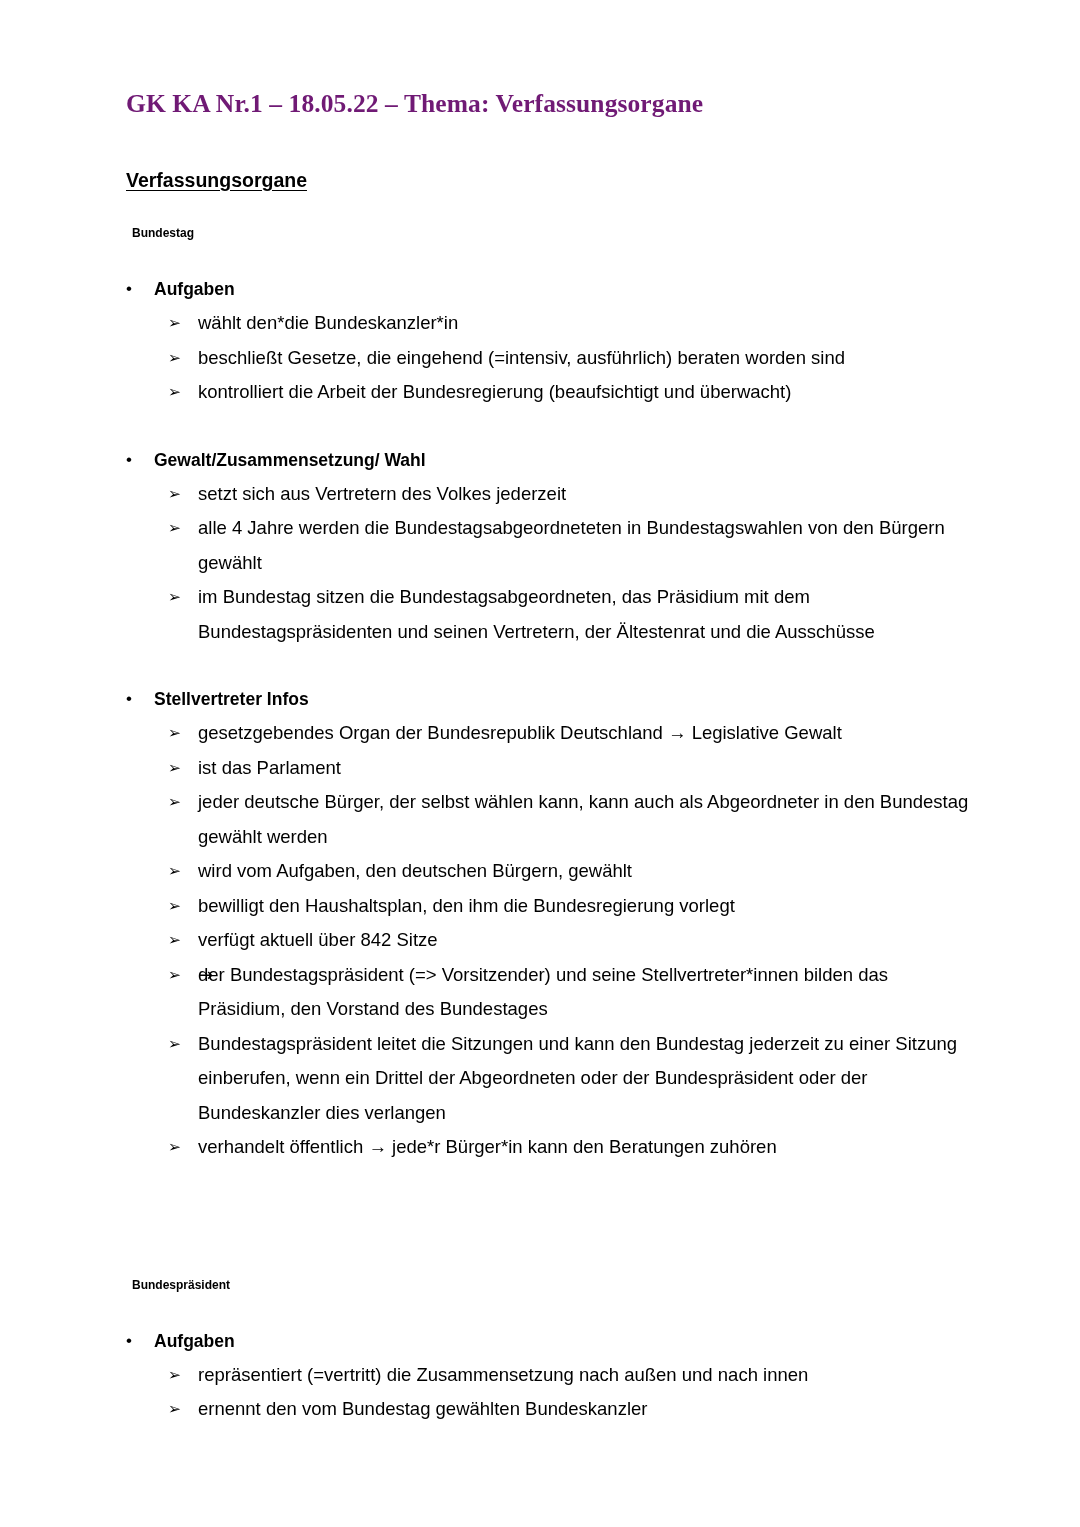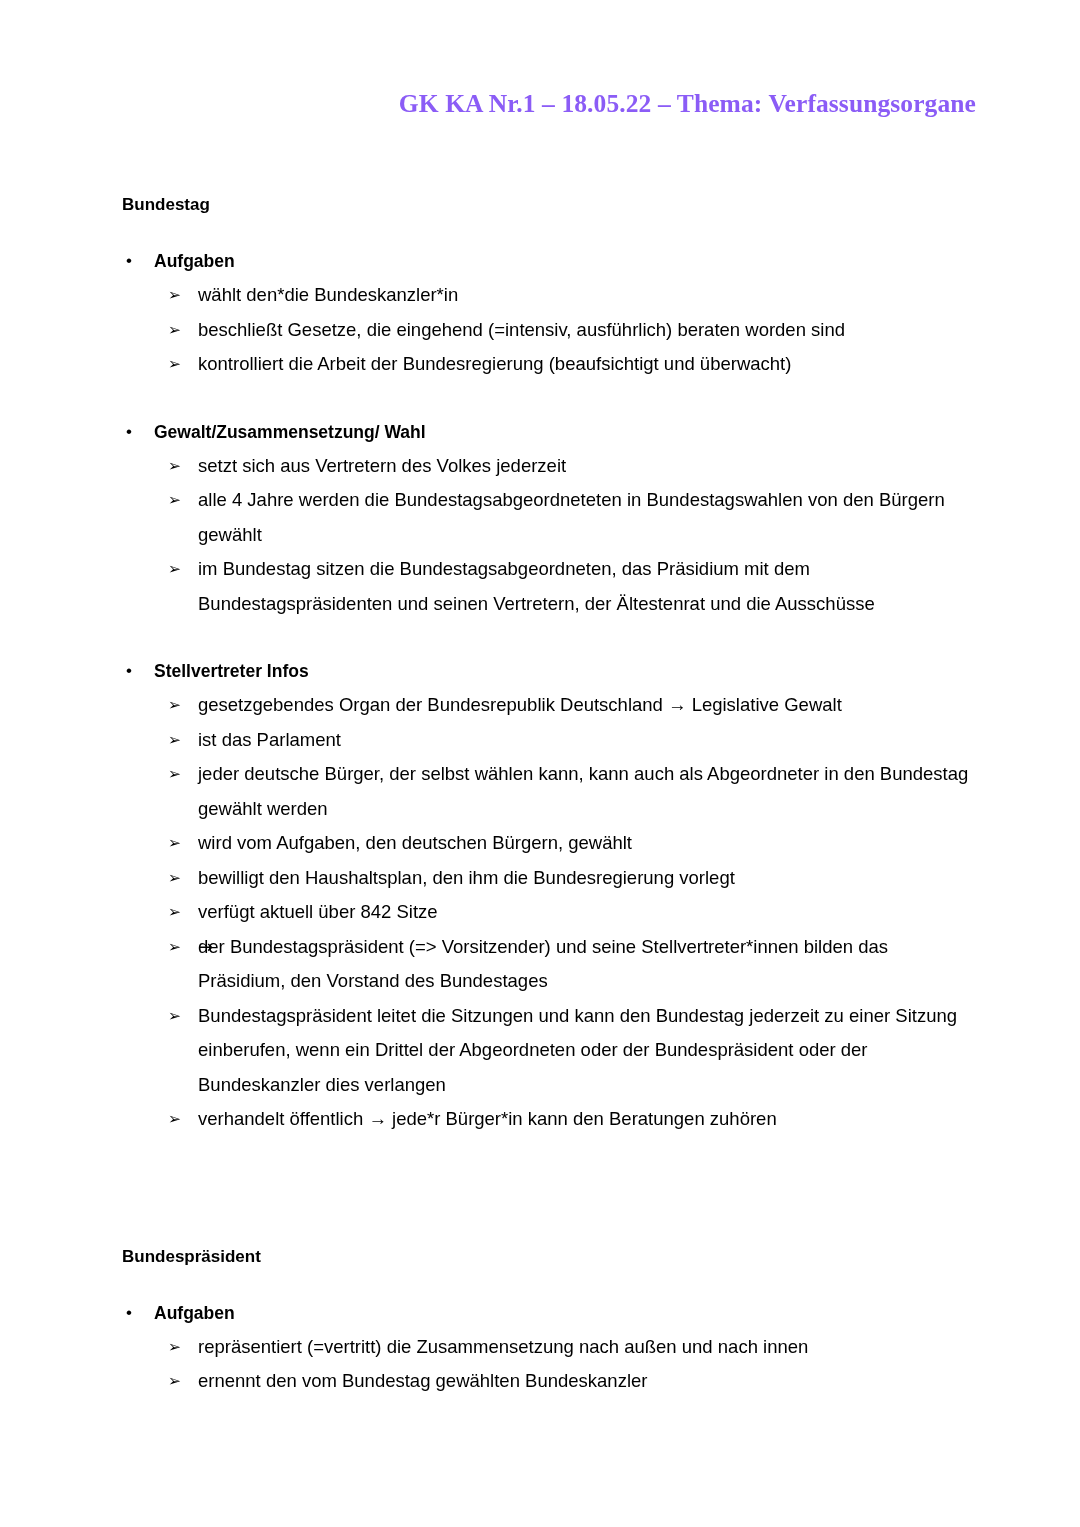--- a/index.html
+++ b/index.html
@@ -31,43 +31,42 @@
     top: 88px;
     width: 880px;
   }
 
   
   .doc-title {
     font-family: "Liberation Serif", serif;
     font-weight: bold;
     font-size: 25.5px;
     line-height: 32px;
-    color: #8b5cf6;
+    color: #701a75;
     letter-spacing: 0.1px;
     margin: 0 0 0 30px;
     white-space: nowrap;
-    text-align: right;
   }
 
   
   .section-heading {
     font-size: 19.5px;
     font-weight: bold;
     line-height: 28px;
     text-decoration: underline;
     text-underline-offset: 3px;
     margin: 0 0 0 30px;
   }
 
   
   .organ-heading {
-    font-size: 17px;
+    font-size: 12px;
     font-weight: bold;
     line-height: 26px;
-    margin: 0 0 0 26px;
+    margin: 0 0 0 36px;
   }
 
   
   .l1 {
     position: relative;
     margin: 0 0 0 30px;
     padding-left: 28px;
     font-size: 17.5px;
     font-weight: bold;
     line-height: 34px;
@@ -131,20 +130,21 @@
 </head>
 <body>
 
 <div class="page">
   <div class="content">
 
     <div class="doc-title">GK KA Nr.1 – 18.05.22 – Thema: Verfassungsorgane</div>
 
     <div class="sp-title-gap"></div>
 
+    <div class="section-heading">Verfassungsorgane</div>
 
     <div class="sp-sec-gap"></div>
 
     <div class="organ-heading">Bundestag</div>
 
     <div class="sp-organ-gap"></div>
 
     <div class="l1">
       <span class="marker">•</span>
       <span>Aufgaben</span>

